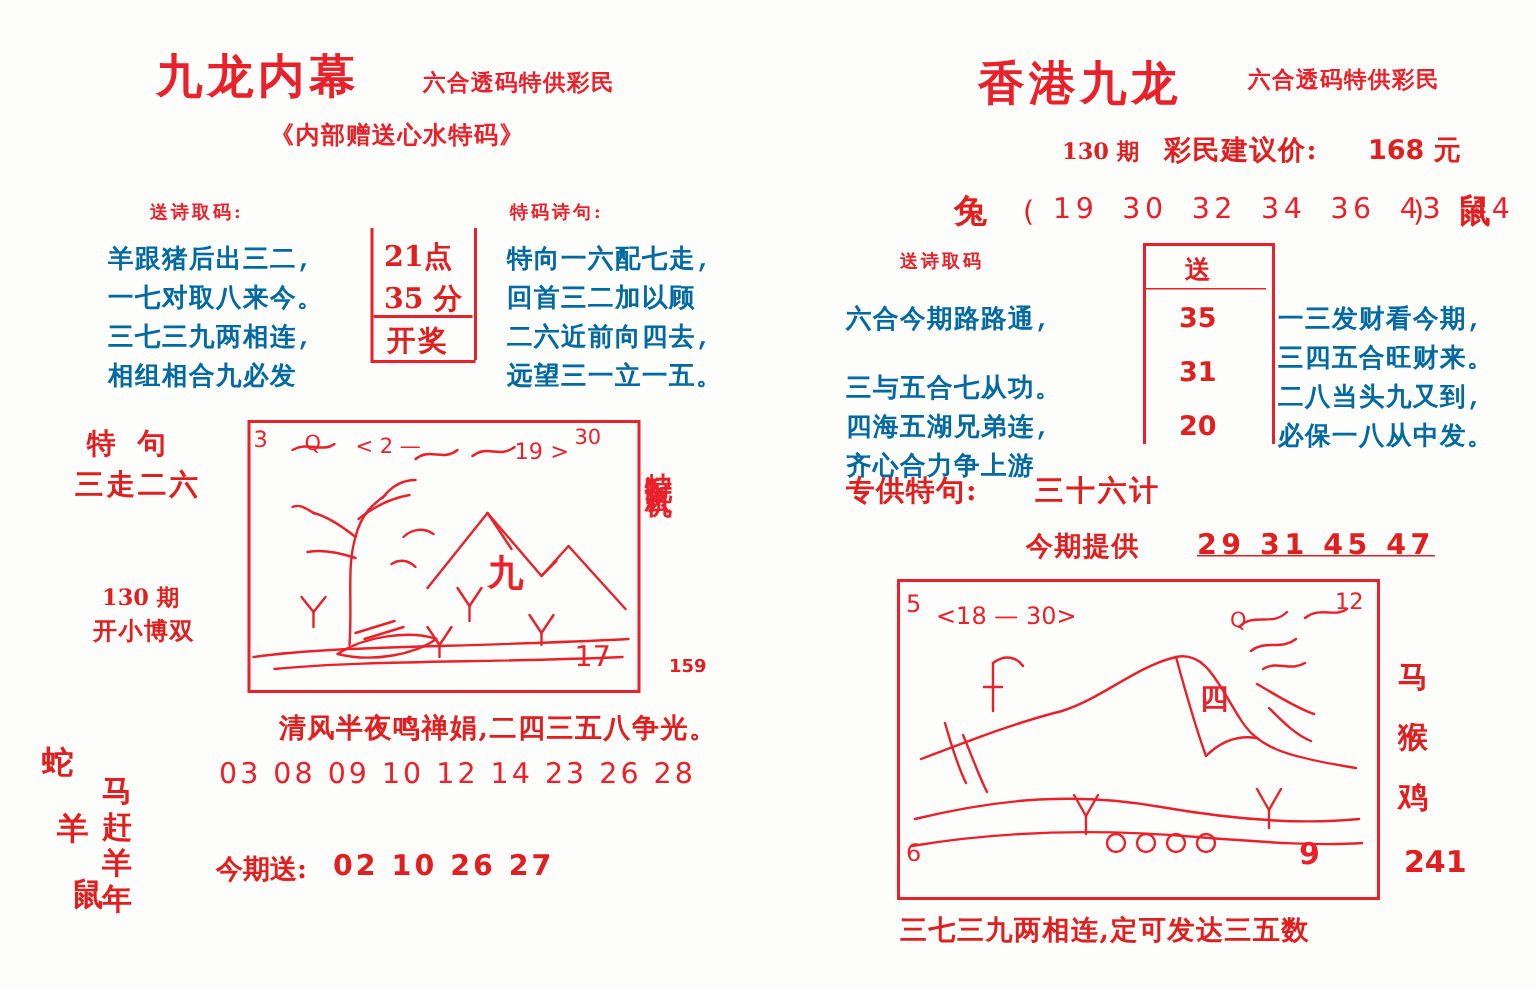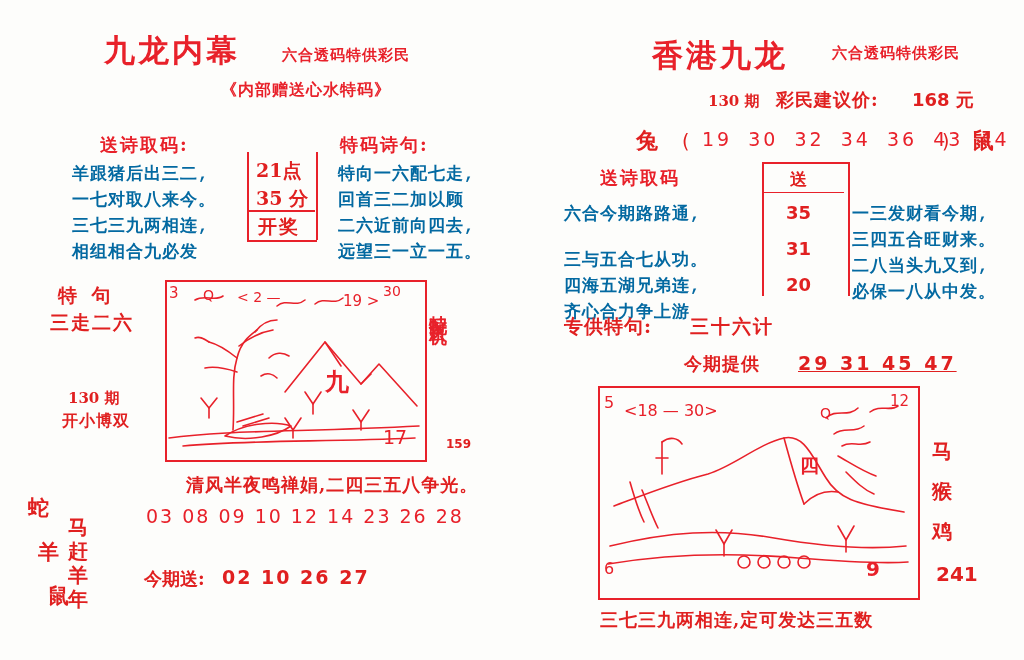--- a/index.html
+++ b/index.html
@@ -49,21 +49,21 @@
   .bold { font-weight: bold; }
 
   .poem-line {
     font-size: 17px;
     font-weight: bold;
     letter-spacing: 1px;
     font-family: Liberation Mono, monospace;
     color: #0369a1;
   }
   .heading-line {
-    font-size: 18px;
+    font-size: 12px;
     font-weight: bold;
     letter-spacing: 2px;
     font-family: "DejaVu Serif","Liberation Serif",serif;
     color: #e8212a;
   }
 
   .numrow {
     font-size: 19px;
     letter-spacing: 2px;
     font-family: "DejaVu Sans","Liberation Sans",sans-serif;
@@ -84,21 +84,21 @@
 </style>
 </head>
 <body>
 
 <div class="page">
 
   <div class="abs main-title" style="left:104px; top:30px;">九龙内幕</div>
 
   <div class="abs sub-title" style="left:282px; top:46px;">六合透码特供彩民</div>
 
-  <div class="abs quote-title" style="left:180px; top:80px;margin-left:41px;">《内部赠送心水特码》</div>
+  <div class="abs quote-title" style="left:180px; top:80px;">《内部赠送心水特码》</div>
 
   <div class="abs heading-line" style="left:100px; top:133px;">送诗取码:</div>
 
   <div class="abs" style="left:72px; top:162px;">
     <div class="poem-line" style="line-height:26px;">羊跟猪后出三二,</div>
     <div class="poem-line" style="line-height:26px;">一七对取八来今。</div>
     <div class="poem-line" style="line-height:26px;">三七三九两相连,</div>
     <div class="poem-line" style="line-height:26px;">相组相合九必发</div>
   </div>
 

